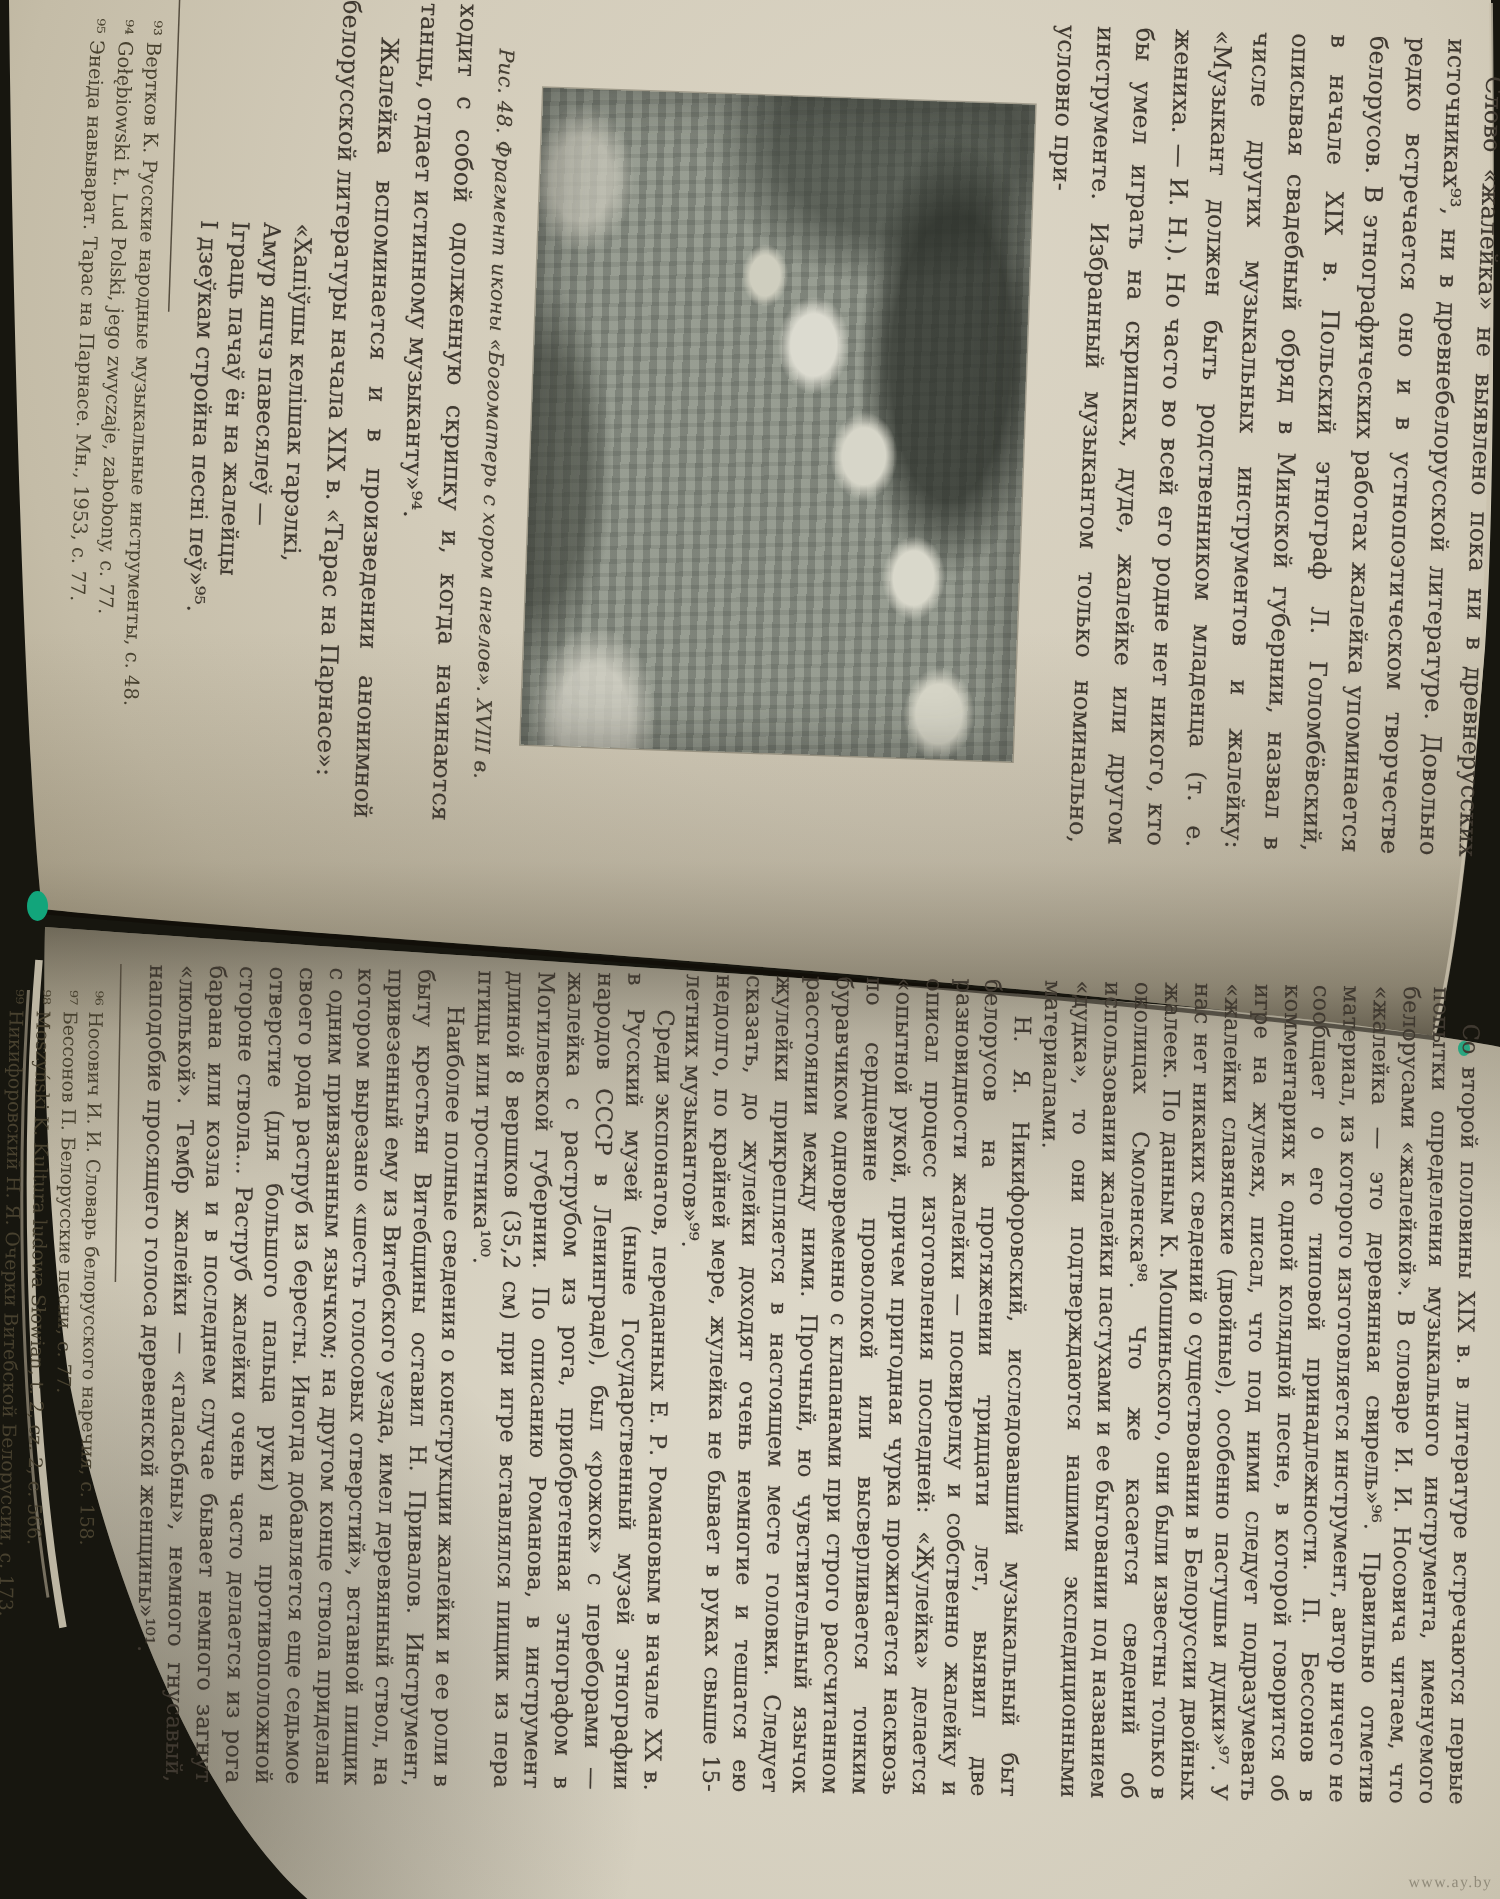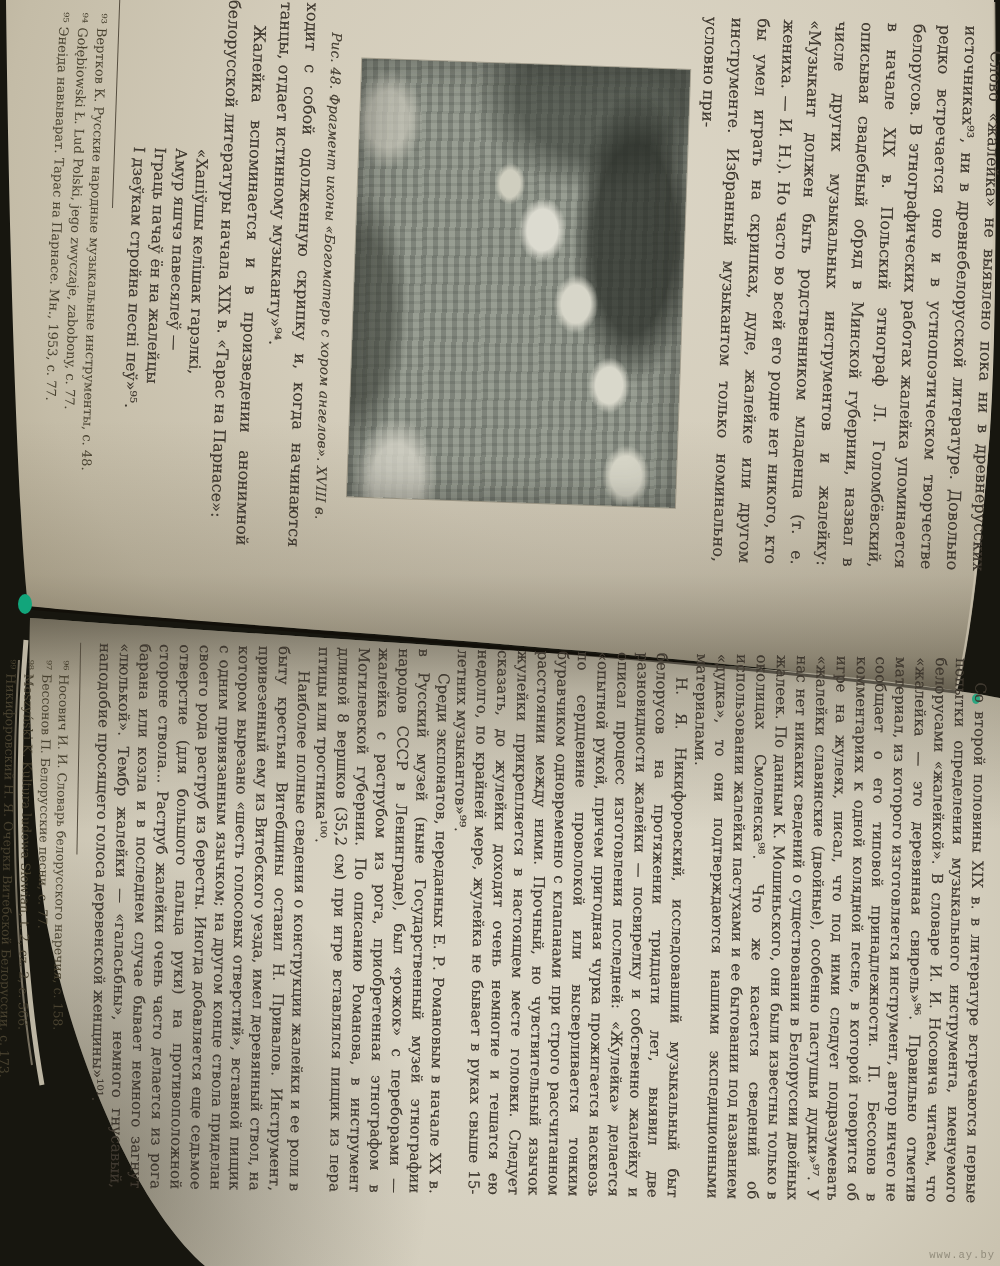--- a/index.html
+++ b/index.html
@@ -43,21 +43,21 @@
 
   .verse{margin:4px 0 0 150px;line-height:21px;font-size:15.5px;}
   .verse div{white-space:nowrap;}
 
   .fnrule{width:212px;border:none;border-top:1.7px solid #554d3f;margin:13px 0 7px 0;}
   .footnotes{font-size:13px;line-height:19px;color:#48412f;text-align:justify;}
   #botblock .footnotes{font-size:12.5px;line-height:17.6px;}
   .footnotes div{text-indent:18px;}
 
   .watermark{position:absolute;right:5px;bottom:5px;z-index:3;
-             font-family:Liberation Mono, monospace;
+             font-family:Liberation Serif, serif;
              font-size:10.5px;letter-spacing:1px;color:rgba(125,120,104,.75);}
 </style>
 </head>
 <body>
 
 <div class="scene">
 
   <svg class="backdrop" width="1000" height="1266" viewBox="0 0 1000 1266">
     <defs>
       <radialGradient id="gTop" gradientUnits="userSpaceOnUse" cx="620" cy="180" r="820">

